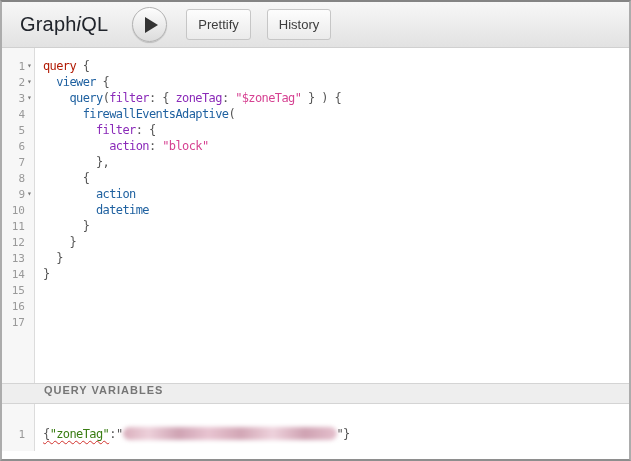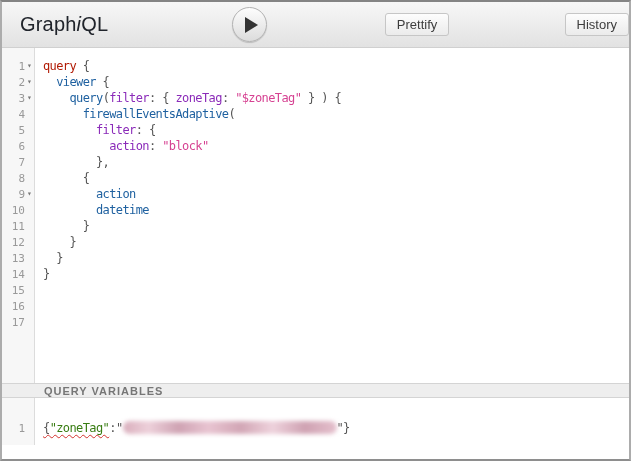--- a/index.html
+++ b/index.html
@@ -4,36 +4,36 @@
 <style>
   html,body{margin:0;padding:0;background:#fff;}
   .window{
     position:relative;width:631px;height:461px;box-sizing:border-box;
     border:2px solid;border-color:#848484 #acacac #8e8e8e #acacac;
     font-family:"Liberation Sans",sans-serif;background:#fff;overflow:hidden;
   }
   
   .topbar{
     height:46px;box-sizing:border-box;display:flex;align-items:center;
-    background:linear-gradient(#f7f7f7,#e2e2e2);border-bottom:1px solid #d0d0d0;justify-content:space-between;
+    background:linear-gradient(#f7f7f7,#e2e2e2);border-bottom:1px solid #d0d0d0;
   }
   .logo{margin-left:18px;font-size:20px;color:#20242b;letter-spacing:.2px;white-space:nowrap;}
   .logo em{font-style:italic;}
   .execute{
     width:35px;height:35px;margin-left:24px;border-radius:50%;
     border:1px solid #b2b2b2;background:linear-gradient(#fdfdfd,#dcdcdc);
     box-shadow:0 1px 1px rgba(0,0,0,.18);cursor:pointer;padding:0;
     display:flex;align-items:center;justify-content:center;
   }
   .play-icon{
     display:block;width:0;height:0;margin-left:4px;
     border-left:13px solid #333;border-top:8px solid transparent;border-bottom:8px solid transparent;
   }
   .toolbar-btn{
-    height:23px;margin-left:19px;padding:0 11px;font-family:"Liberation Sans",sans-serif;
+    height:31px;margin-left:19px;padding:0 11px;font-family:"Liberation Sans",sans-serif;
     font-size:13px;color:#3d3d3d;background:linear-gradient(#fdfdfd,#ebebeb);
     border:1px solid #c6c6c6;border-radius:3px;cursor:pointer;
   }
   .toolbar-btn + .toolbar-btn{margin-left:16px;}
   
   .query-editor{height:335px;display:flex;background:#fff;overflow:hidden;}
   .vars-editor{height:47px;display:flex;background:#fff;overflow:hidden;}
   .gutter{
     width:33px;box-sizing:border-box;flex:none;background:#f7f7f7;
     border-right:1px solid #dcdcdc;padding-top:10px;
@@ -45,23 +45,23 @@
   .gutter-row .fold{width:9px;text-align:center;font-size:8px;color:#777;line-height:16px;cursor:pointer;}
   .code{flex:1;padding:10px 0 16px 8px;}
   .code-line{
     height:16px;line-height:16px;white-space:pre;
     font-family:"DejaVu Sans Mono",monospace;font-size:12px;letter-spacing:-0.6px;
   }
   .vars-gutter{padding-top:22px;}
   .vars-code{padding-top:22px;}
   
   .vars-title-bar{
-    height:15px;box-sizing:border-box;background:#eeeeee;
+    height:21px;box-sizing:border-box;background:#eeeeee;
     border-top:1px solid #d4d4d4;border-bottom:1px solid #d4d4d4;
-    display:flex;align-items:center;padding-left:42px;cursor:pointer;
+    display:flex;align-items:flex-start;padding-left:42px;cursor:pointer;
   }
   .vars-title-bar span{
     font-size:11px;font-weight:bold;letter-spacing:1px;color:#767676;
   }
   
   .tok-kw{color:var(--keyword,#B11A04);}
   .tok-prop{color:var(--field,#1F61A0);}
   .tok-attr{color:var(--argument,#8B2BB9);}
   .tok-str{color:var(--string,#D64292);}
   .tok-num{color:var(--number,#2882F9);}

